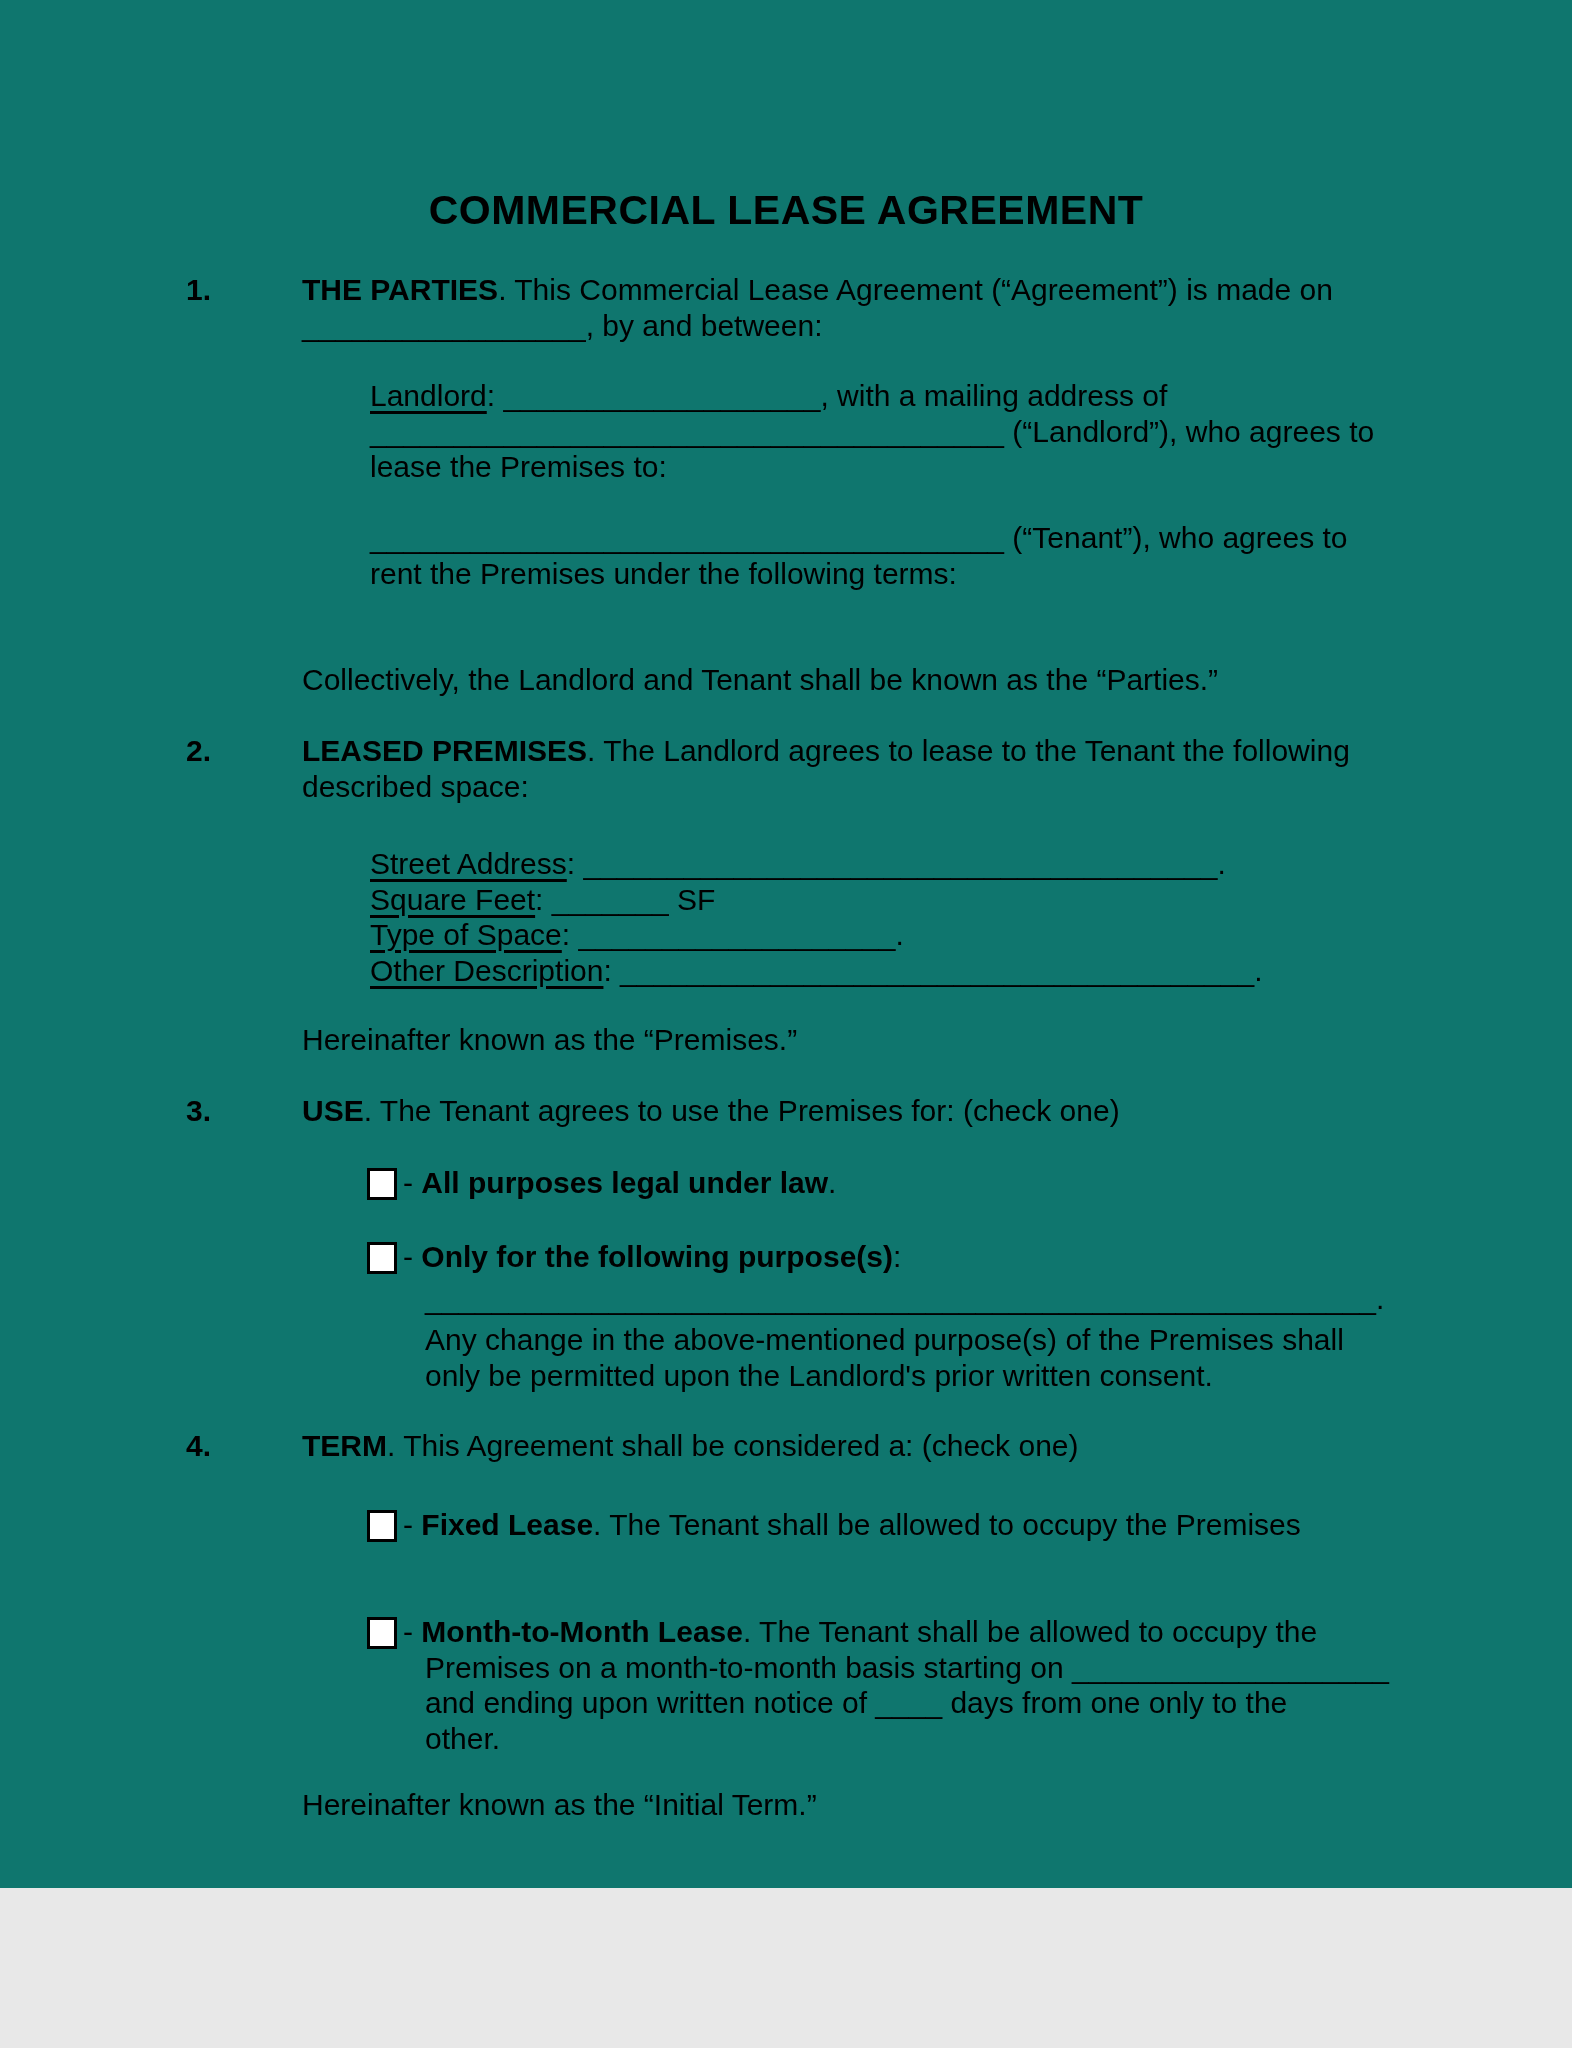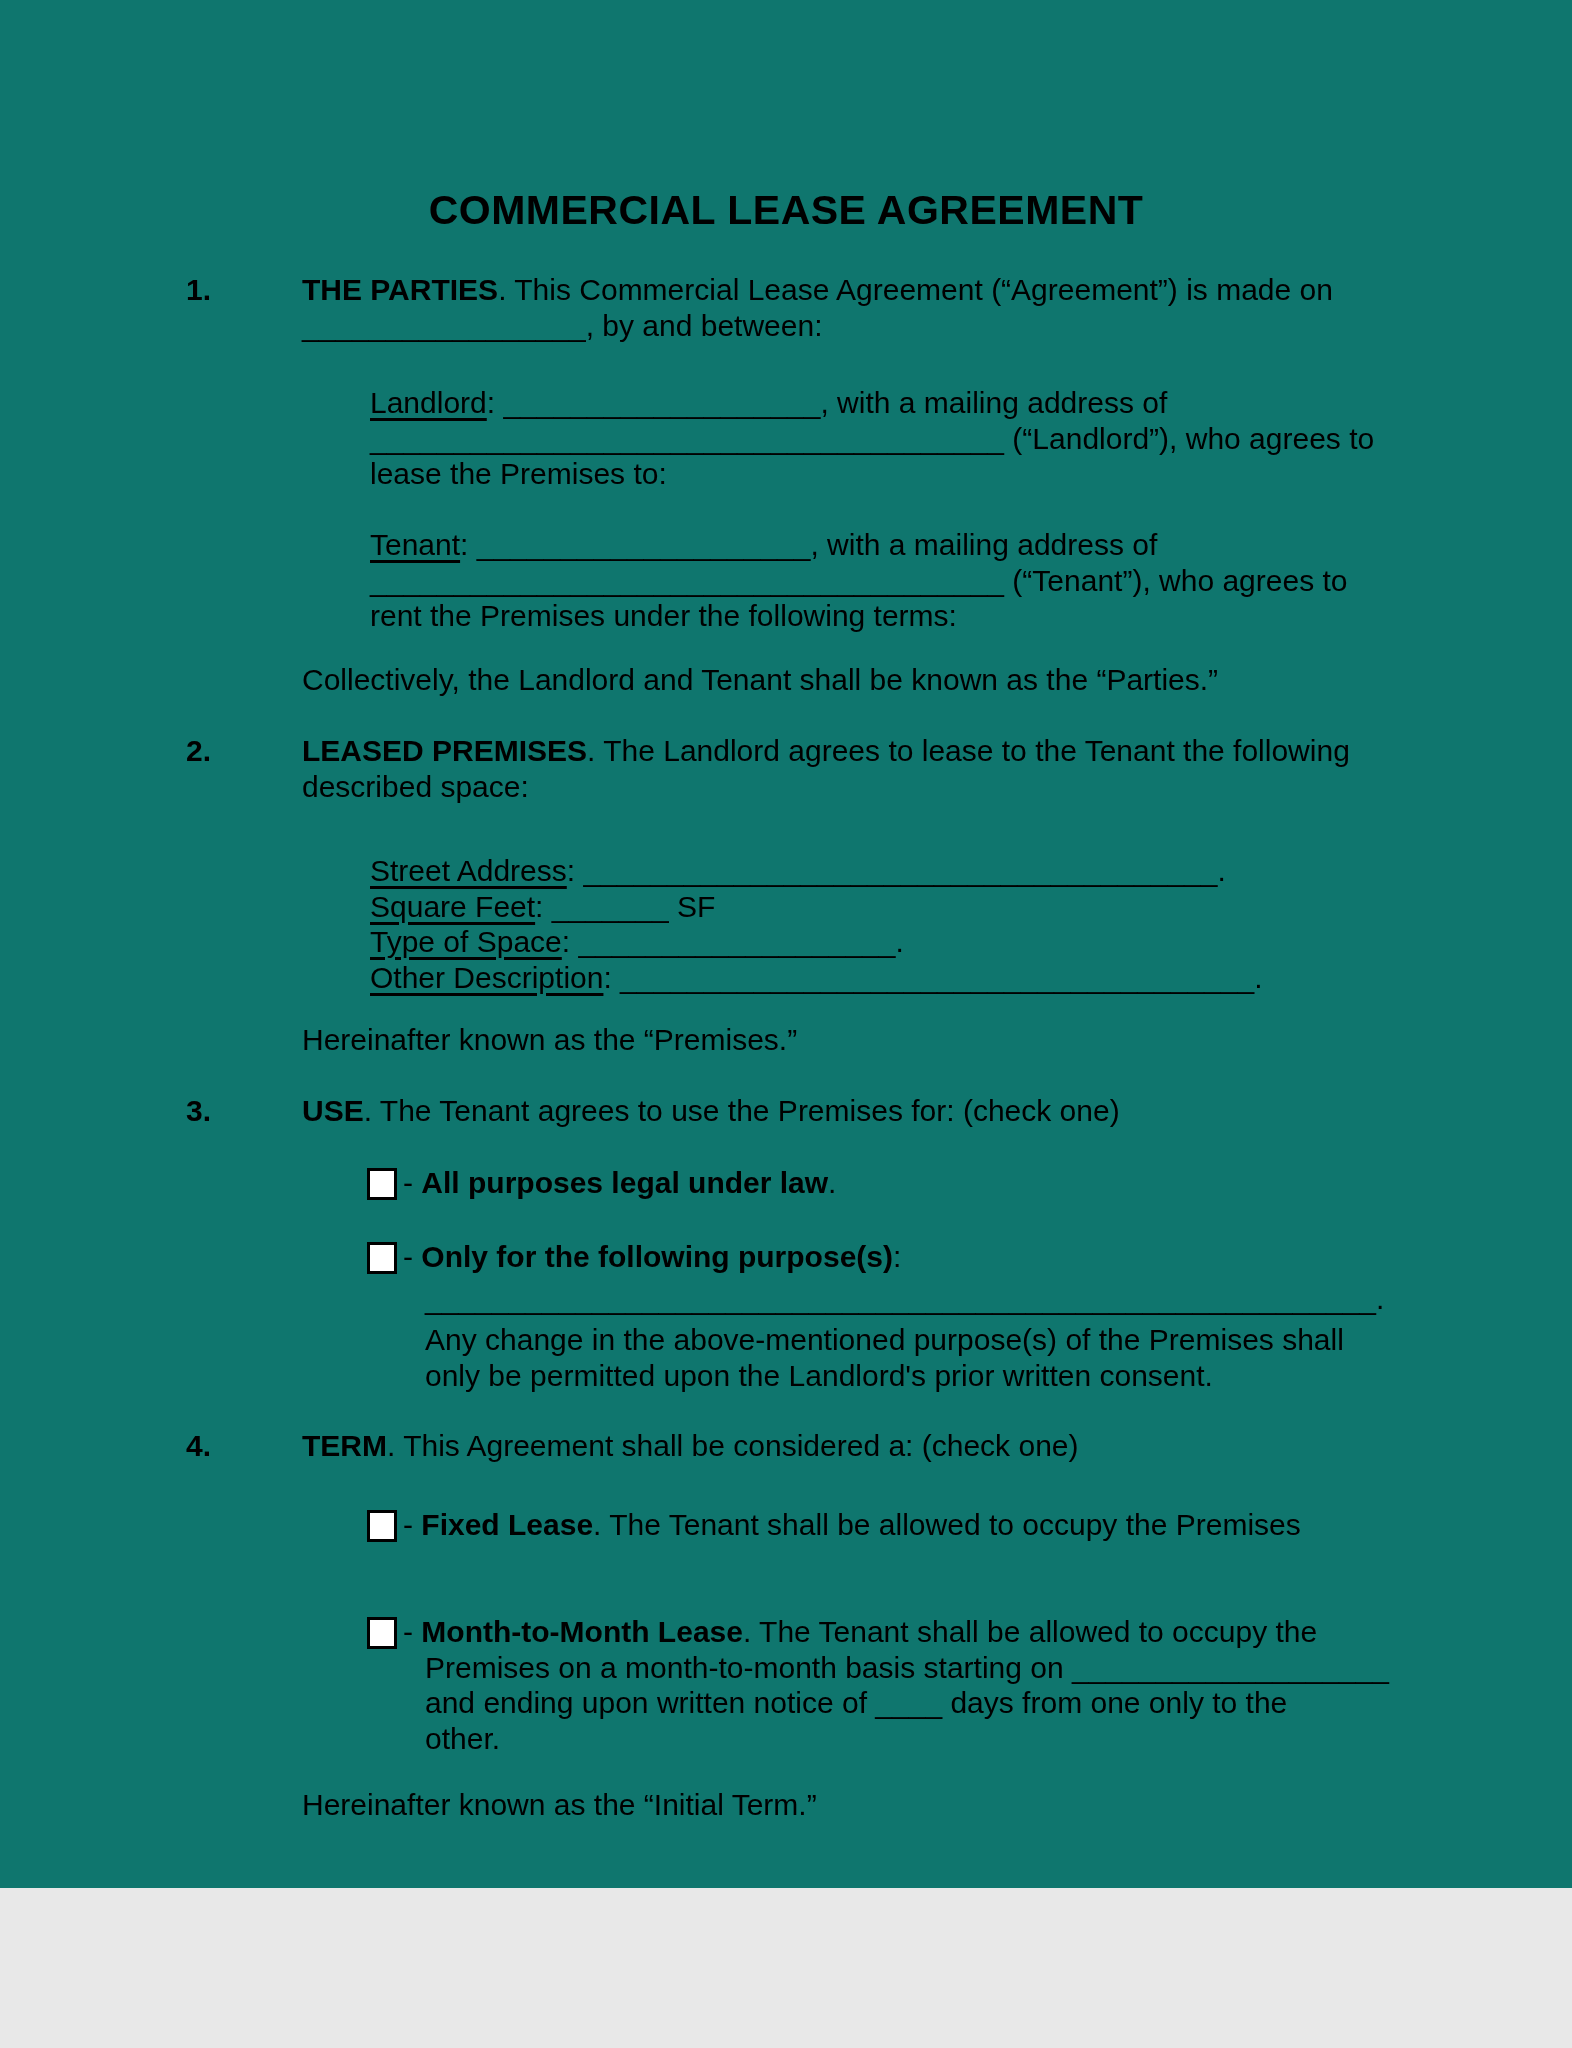--- a/index.html
+++ b/index.html
@@ -8,21 +8,21 @@
     width:1572px;height:1888px;
     background:#0f766e;
     font-family:Liberation Sans, sans-serif;
     font-size:30px;line-height:35.5px;color:#000;
     overflow:hidden;
   }
   .abs{position:absolute;}
   .ln{white-space:nowrap;}
   .sec{left:302px;width:1088px;}
   .sec .num{position:absolute;left:-116px;top:0;font-weight:700;}
-  .sub{left:370px;width:1020px;margin-top:7px;}
+  .sub{left:370px;width:1020px;}
   .chk{left:367px;width:1023px;}
   .ind{margin-left:58px;}
   .mt6{margin-top:6px;}
   .b{font-weight:700;}
   .u{text-decoration:underline;text-underline-offset:5px;}
   .cb{
     display:inline-block;box-sizing:border-box;
     width:30px;height:32px;border:3px solid #000;
     vertical-align:-7px;margin-right:6px;background:#fff;
   }
@@ -54,23 +54,20 @@
     <div class="ln">
       <span class="u">Landlord</span><span>: </span><span>___________________</span><span>, with a mailing address of</span>
     </div>
     <div class="ln">
       <span>______________________________________</span><span> (“Landlord”), who agrees to</span>
     </div>
     <div class="ln">lease the Premises to:</div>
   </div>
 
   <div class="abs sub" style="top:520px">
-    <div class="ln">
-      <span class="u">Tenant</span><span>: </span><span>____________________</span><span>, with a mailing address of</span>
-    </div>
     <div class="ln">
       <span>______________________________________</span><span> (“Tenant”), who agrees to</span>
     </div>
     <div class="ln">rent the Premises under the following terms:</div>
   </div>
 
   <div class="abs ln" style="top:662px;left:302px">Collectively, the Landlord and Tenant shall be known as the “Parties.”</div>
 
   <div class="abs sec" style="top:733px">
     <span class="num">2.</span>

